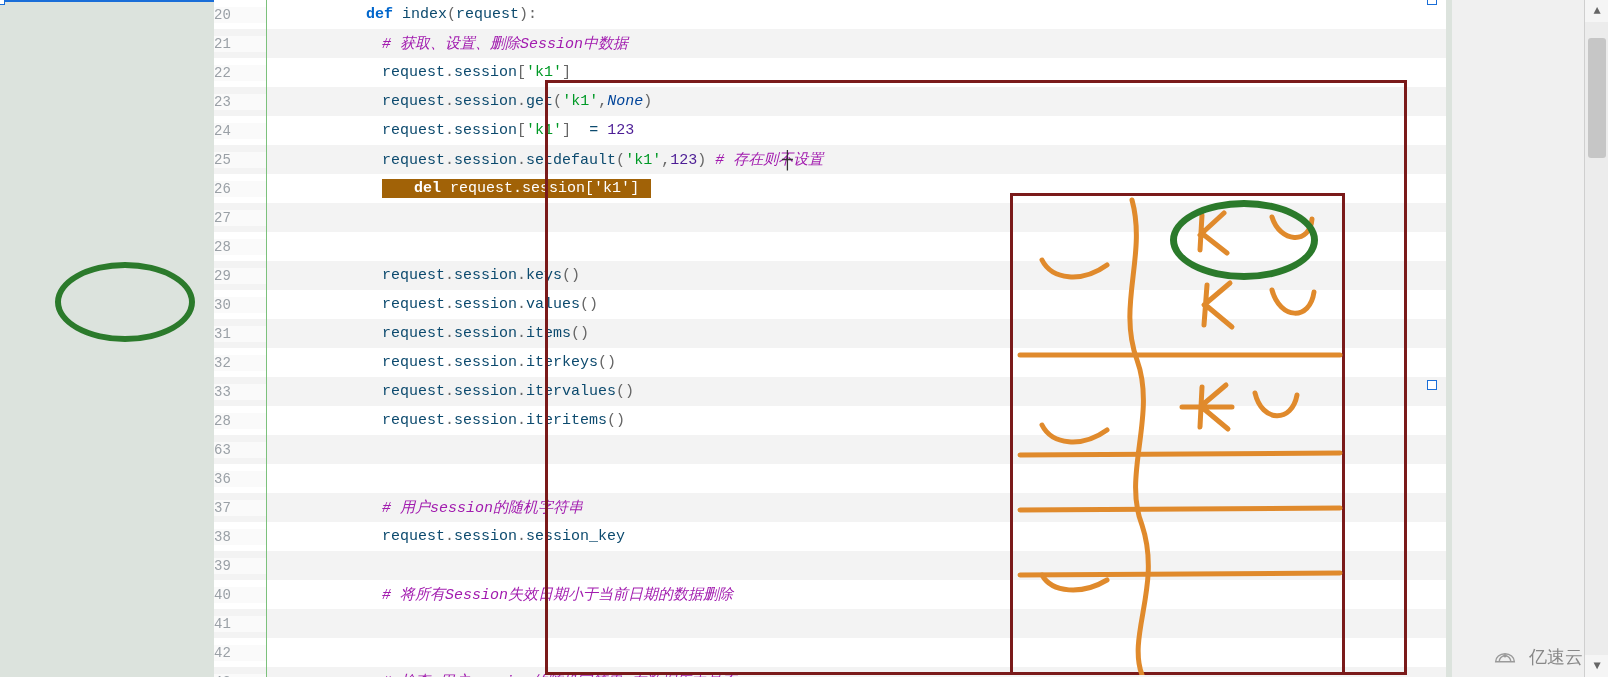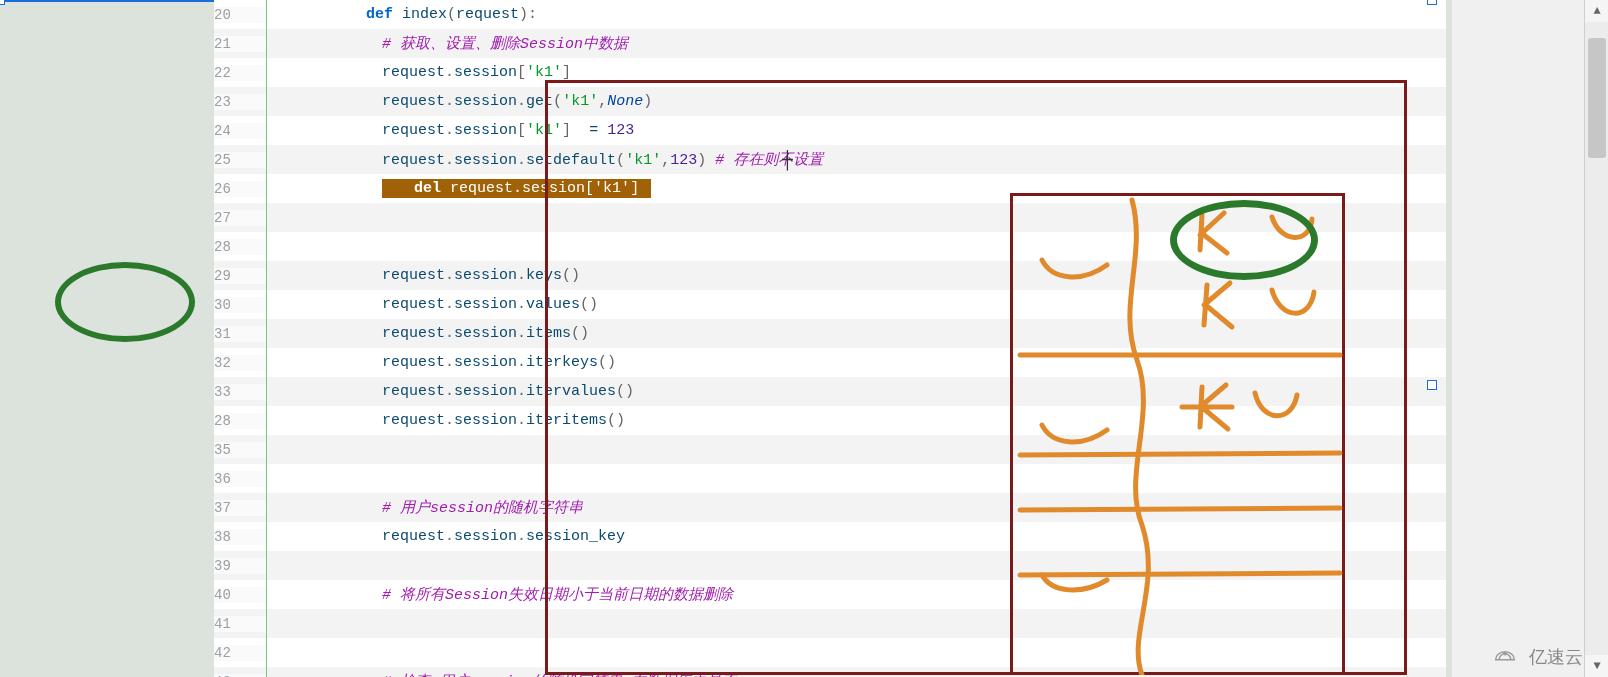--- a/index.html
+++ b/index.html
@@ -119,21 +119,21 @@
   .sel-handle {
     position:absolute; width:10px; height:10px;
     background:#fff; border:1px solid #1a6ed8;
   }
   .sel-line-top { position:absolute; left:0; width:1432px; height:0; border-top:2px solid #1a6ed8; top:0; }
 
   .watermark {
     position:absolute;
     right:25px; bottom:8px;
     font-size:18px; color:#888;
-    display:flex; gap:10px;
+    display:flex; align-items:center; gap:10px;
     font-family: "Microsoft YaHei", sans-serif;
   }
   .watermark svg { width:28px; height:20px; }
 
   .cursor-cross {
     position:absolute;
     left:782px; top:150px;
     color:#333; font-size:18px;
     pointer-events:none;
   }
@@ -214,21 +214,21 @@
         <div class="gutter">33</div>
         <div class="indent-guide"></div>
         <div class="code-cell">            <span class="c-id">request</span><span class="c-punc">.</span><span class="c-id">session</span><span class="c-punc">.</span><span class="c-id">itervalues</span><span class="c-punc">()</span></div>
       </div>
       <div class="code-line">
         <div class="gutter">28</div>
         <div class="indent-guide"></div>
         <div class="code-cell">            <span class="c-id">request</span><span class="c-punc">.</span><span class="c-id">session</span><span class="c-punc">.</span><span class="c-id">iteritems</span><span class="c-punc">()</span></div>
       </div>
       <div class="code-line">
-        <div class="gutter">35</div>
+        <div class="gutter">63</div>
         <div class="indent-guide"></div>
         <div class="code-cell">            </div>
       </div>
       <div class="code-line">
         <div class="gutter">36</div>
         <div class="indent-guide"></div>
         <div class="code-cell">            </div>
       </div>
       <div class="code-line">
         <div class="gutter">37</div>

